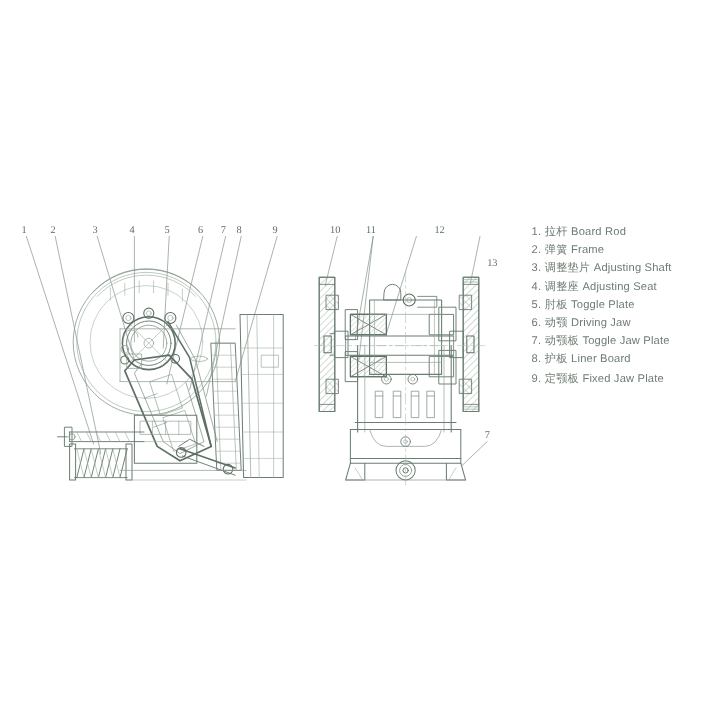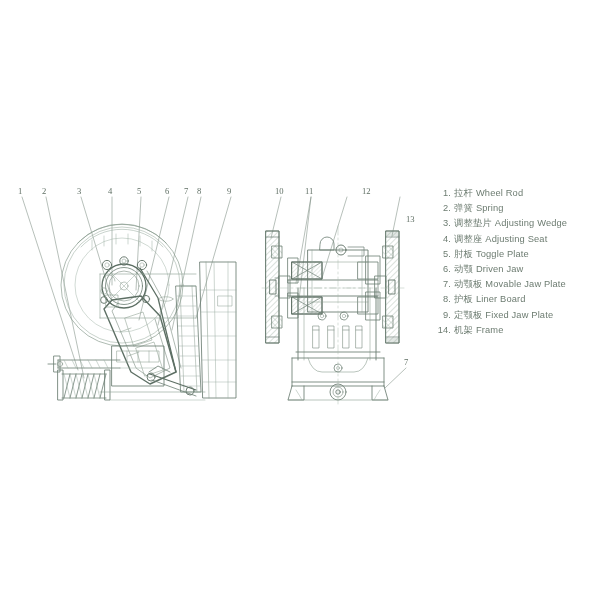--- a/index.html
+++ b/index.html
@@ -399,62 +399,57 @@
     <span class="callout-label" style="left:305px; top:186px;">11</span>
     <span class="callout-label" style="left:341px; top:186px;margin-left:21px;">12</span>
     <span class="callout-label" style="left:406px; top:186px;margin-top:28px;">13</span>
     <span class="callout-label" style="left:404px; top:357px;">7</span>
   </div>
 
   <div id="legend">
     <div class="legend-item">
       <span class="legend-num">1.</span>
       <span class="legend-cn">拉杆</span>
-      <span class="legend-en">Wheel Rod</span>
+      <span class="legend-en">Board Rod</span>
     </div>
     <div class="legend-item">
       <span class="legend-num">2.</span>
       <span class="legend-cn">弹簧</span>
-      <span class="legend-en">Spring</span>
+      <span class="legend-en">Frame</span>
     </div>
     <div class="legend-item">
       <span class="legend-num">3.</span>
       <span class="legend-cn">调整垫片</span>
-      <span class="legend-en">Adjusting Wedge</span>
+      <span class="legend-en">Adjusting Shaft</span>
     </div>
     <div class="legend-item">
       <span class="legend-num">4.</span>
       <span class="legend-cn">调整座</span>
       <span class="legend-en">Adjusting Seat</span>
     </div>
     <div class="legend-item">
       <span class="legend-num">5.</span>
       <span class="legend-cn">肘板</span>
       <span class="legend-en">Toggle Plate</span>
     </div>
     <div class="legend-item">
       <span class="legend-num">6.</span>
       <span class="legend-cn">动颚</span>
-      <span class="legend-en">Driven Jaw</span>
+      <span class="legend-en">Driving Jaw</span>
     </div>
     <div class="legend-item">
       <span class="legend-num">7.</span>
       <span class="legend-cn">动颚板</span>
-      <span class="legend-en">Movable Jaw Plate</span>
+      <span class="legend-en">Toggle Jaw Plate</span>
     </div>
     <div class="legend-item">
       <span class="legend-num">8.</span>
       <span class="legend-cn">护板</span>
       <span class="legend-en">Liner Board</span>
     </div>
     <div class="legend-item">
       <span class="legend-num">9.</span>
       <span class="legend-cn">定颚板</span>
       <span class="legend-en">Fixed Jaw Plate</span>
     </div>
-    <div class="legend-item">
-      <span class="legend-num">14.</span>
-      <span class="legend-cn">机架</span>
-      <span class="legend-en">Frame</span>
-    </div>
   </div>
 
 </div>
 
 </body></html>

